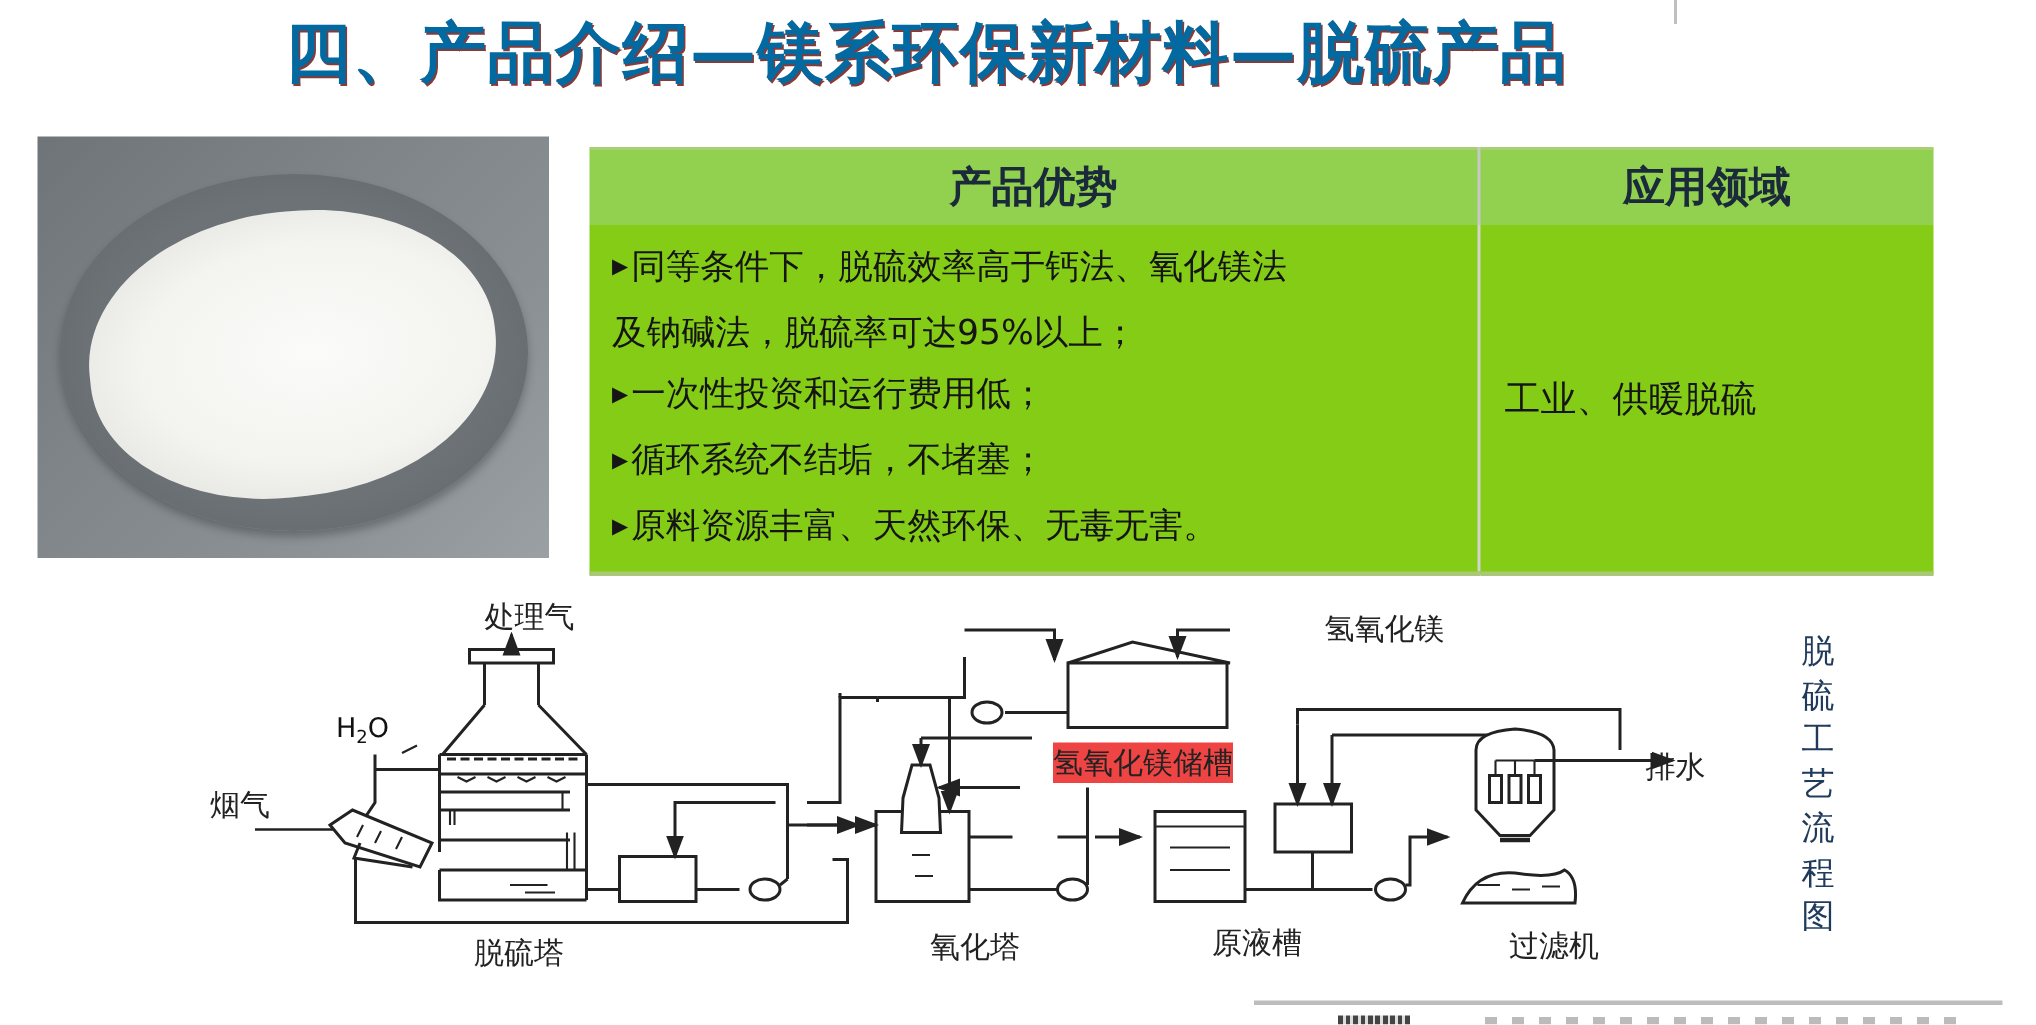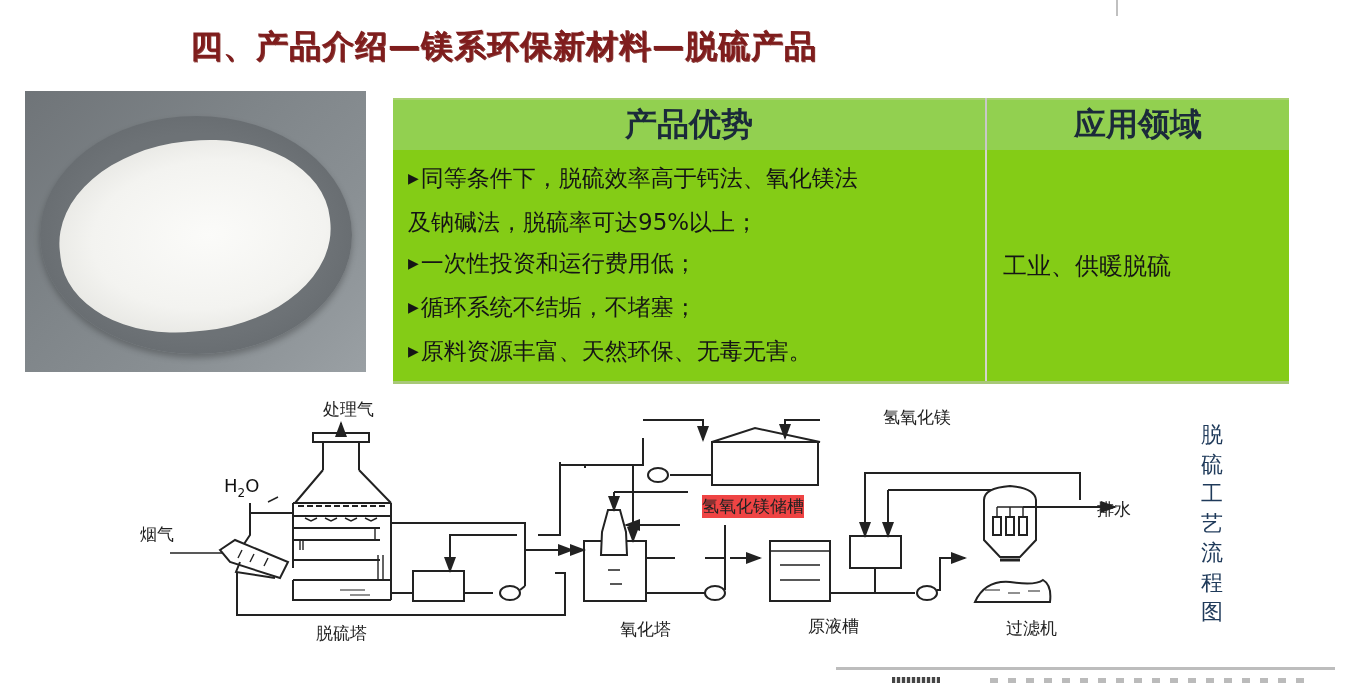--- a/index.html
+++ b/index.html
@@ -2,22 +2,22 @@
 <html><head>
 <meta charset="utf-8">
 <style>
   html, body { margin: 0; padding: 0; }
   body {
     width: 1357px; height: 683px; overflow: hidden; position: relative;
     background: #ffffff;
     font-family: "DejaVu Sans", "Liberation Sans", sans-serif;
   }
   .title {
-    position: absolute; left: 190px; top: 16px; width: 920px; height: 60px;
-    font-size: 32px; font-weight: bold; color: #7f1d1d; letter-spacing: 1px;
+    position: absolute; left: 190px; top: 6px; width: 920px; height: 60px;
+    font-size: 44px; font-weight: bold; color: #0369a1; letter-spacing: 1px;
     white-space: nowrap; line-height: 60px;
     text-shadow: 1px 1px 0 #8a3a36;
   }
   .title-mark { position: absolute; left: 1116px; top: 0; width: 2px; height: 16px; background: #c0c0c0; }
 
   .photo {
     position: absolute; left: 25px; top: 91px; width: 341px; height: 281px;
     background: linear-gradient(135deg, #6f7478 0%, #7f8589 40%, #8a9094 70%, #9aa0a4 100%);
     overflow: hidden;
   }
@@ -32,36 +32,36 @@
     border-radius: 50% 48% 50% 46%;
     background: radial-gradient(ellipse at 55% 50%, #fbfbf9 0%, #f3f3f0 55%, #e6e6e2 80%, #d8d8d4 100%);
     transform: rotate(-6deg);
   }
 
   .table {
     position: absolute; left: 393px; top: 98px; width: 896px; height: 272px;
     border-collapse: collapse; table-layout: fixed;
   }
   .table th {
-    background: #92d050; color: #1b2a3a; font-size: 32px; font-weight: bold;
+    background: #92d050; color: #1b2a3a; font-size: 28px; font-weight: bold;
     height: 50px; padding: 0; border-top: 2px solid #a8d070;
   }
   .table th.col1 { width: 592px; border-right: 2px solid #c8c8c8; }
   .table td {
     background: #84cc16; vertical-align: middle; padding: 0;
     border-bottom: 3px solid #a8c878;
   }
   .table td.col1 { border-right: 2px solid #d4d4cc; padding: 8px 10px 6px 15px; }
   .bullet-line { font-size: 23px; line-height: 41px; color: #151515; white-space: nowrap; }
   .bullet-mark { font-size: 14px; position: relative; top: -3px; margin-right: 2px; }
   .app-field { font-size: 24px; color: #151515; padding-left: 16px; margin-top: 40px; }
 
   .diagram { position: absolute; left: 140px; top: 390px; width: 1000px; height: 270px; }
   .diagram svg { width: 1000px; height: 270px; }
-  .lbl { position: absolute; font-family: "DejaVu Serif", "Liberation Serif", serif; font-size: 17px; color: #222; white-space: nowrap; }
+  .lbl { position: absolute; font-family: "DejaVu Serif", "Liberation Serif", serif; font-size: 20px; color: #222; white-space: nowrap; }
   .h2o { position: absolute; font-family: "DejaVu Sans", "Liberation Sans", sans-serif; font-size: 18px; color: #111; }
   .h2o sub { font-size: 12px; }
 
   .vtitle {
     position: absolute; left: 1198px; top: 420px; width: 28px;
     font-size: 22px; line-height: 29.5px; color: #1f3a5a; text-align: center;
   }
   .footer-line { position: absolute; left: 836px; top: 667px; width: 499px; height: 3px; background: #bdbdbd; }
   .footer-qr { position: absolute; left: 892px; top: 677px; width: 48px; height: 6px; background: repeating-linear-gradient(90deg, #444 0 3px, #ddd 3px 5px); }
   .footer-text { position: absolute; left: 990px; top: 678px; width: 320px; height: 5px; background: repeating-linear-gradient(90deg, #bbb 0 8px, transparent 8px 18px); }

